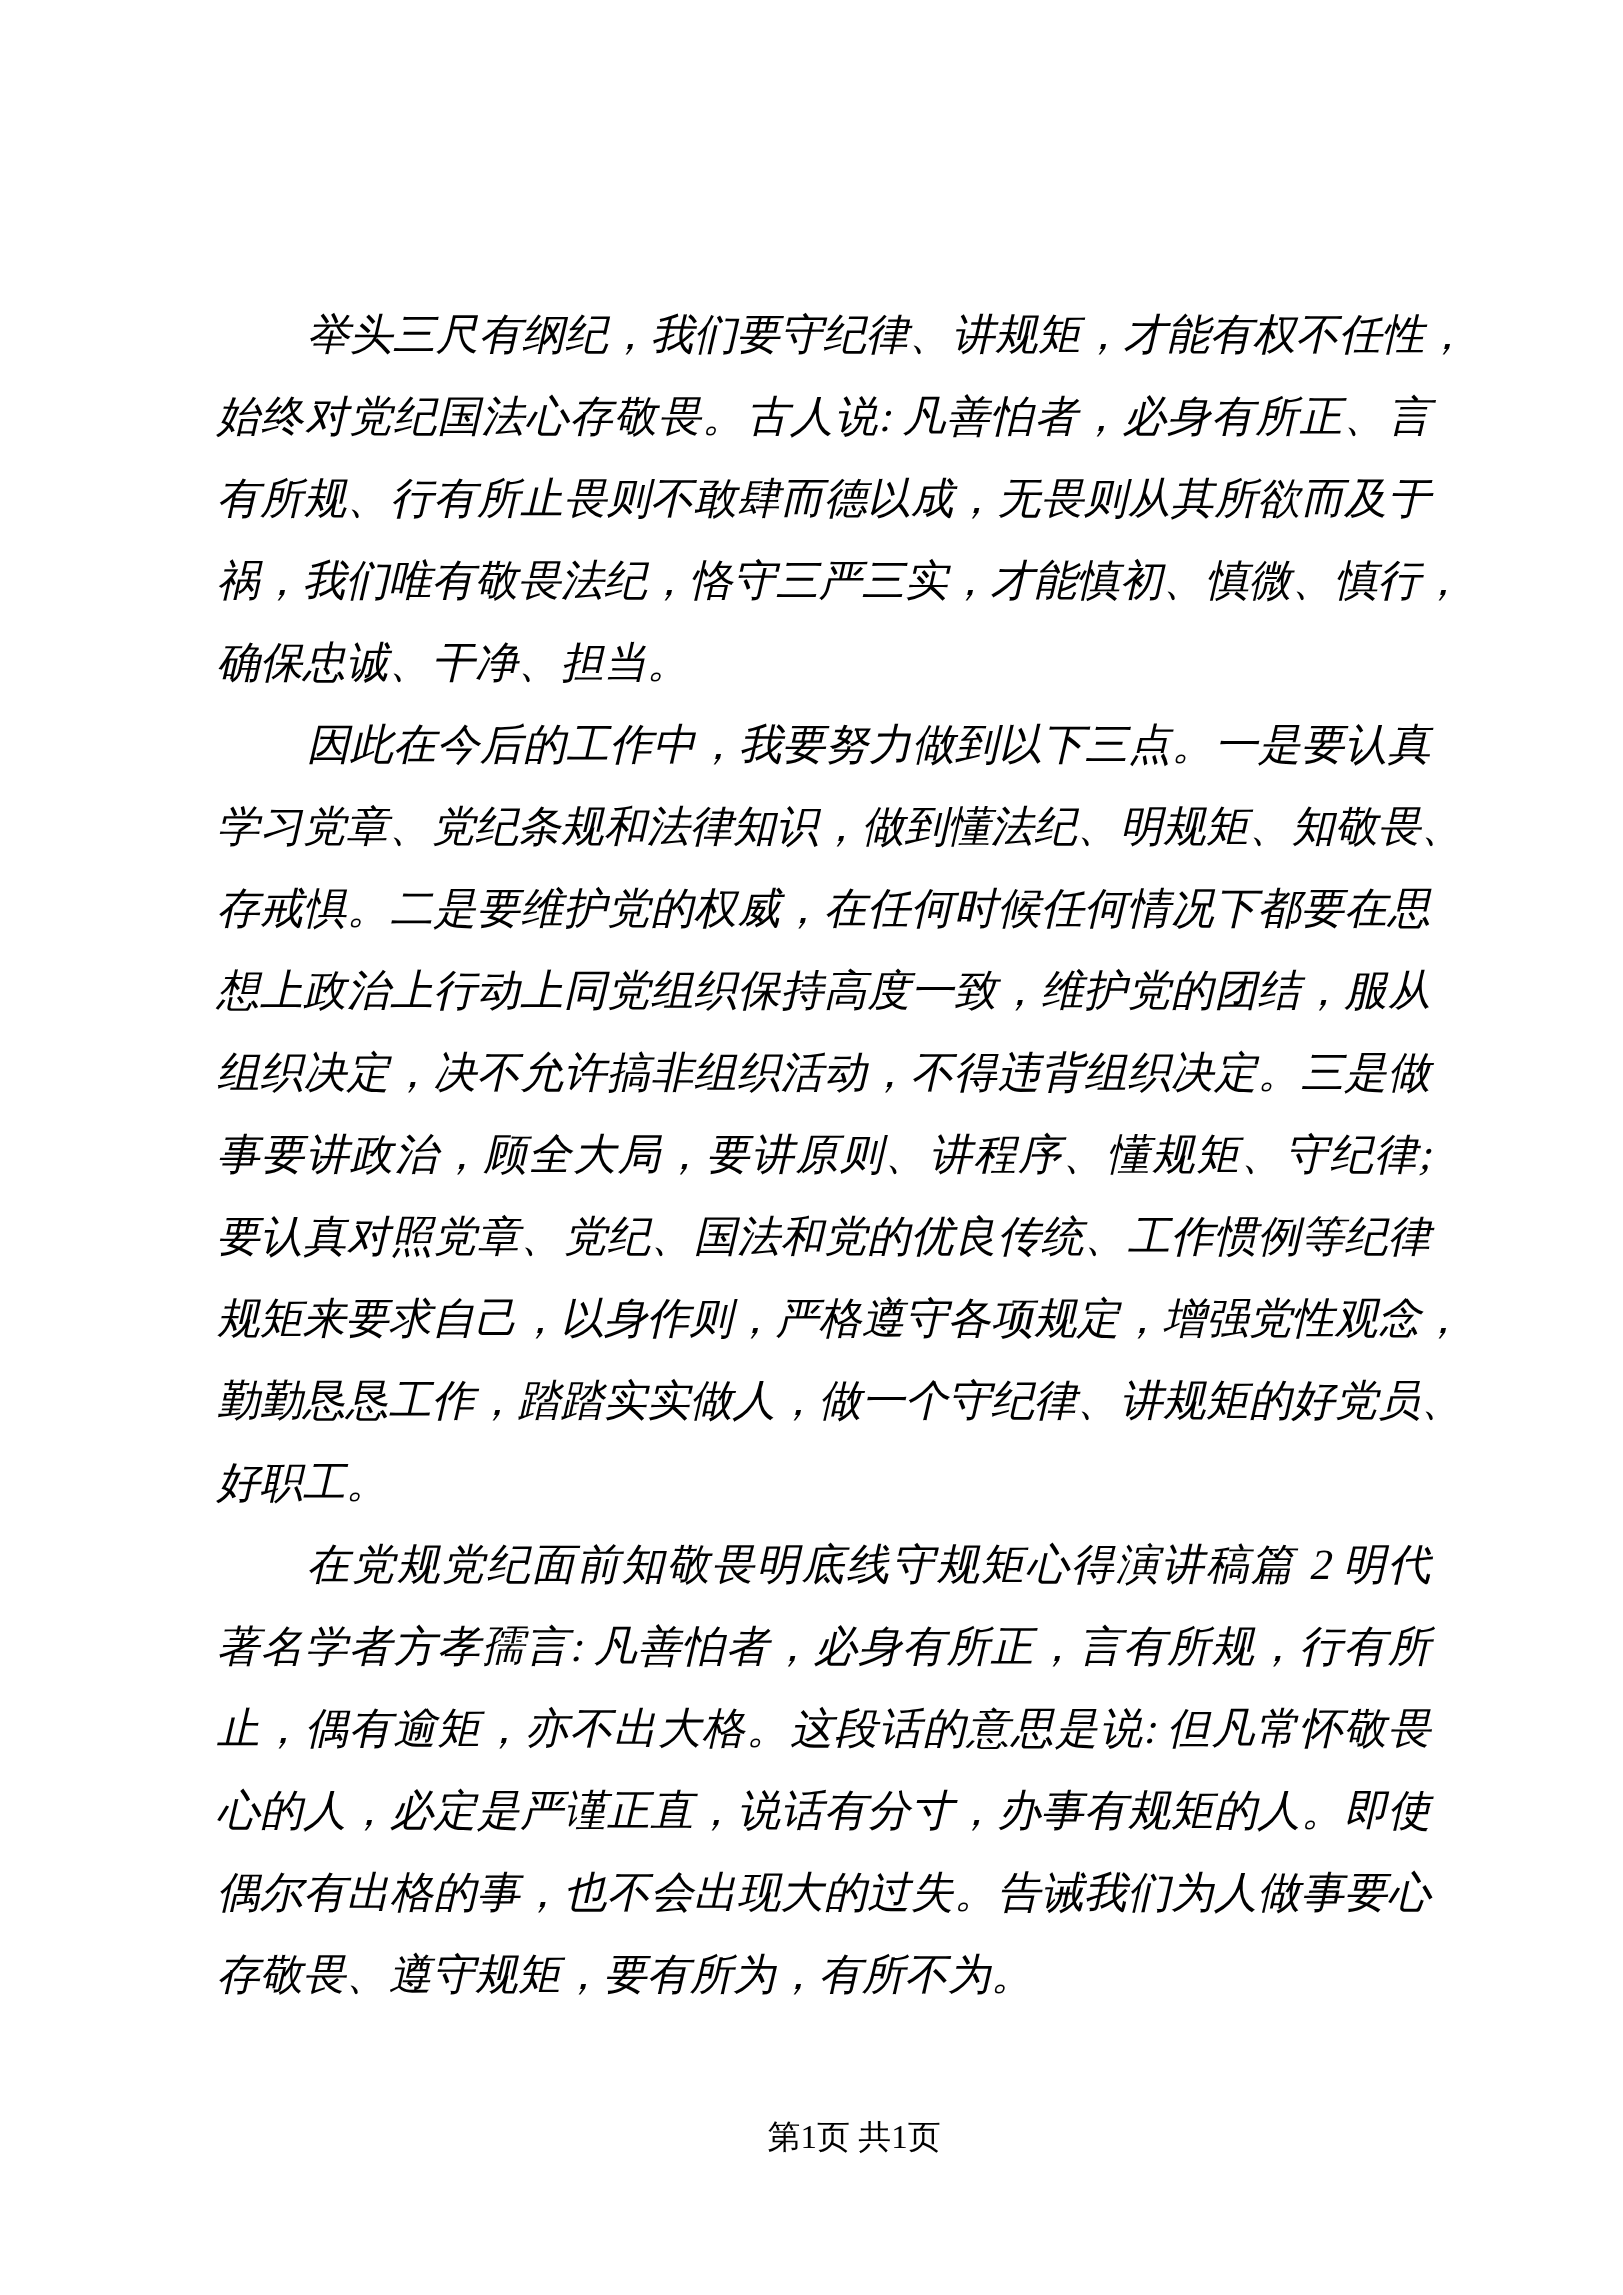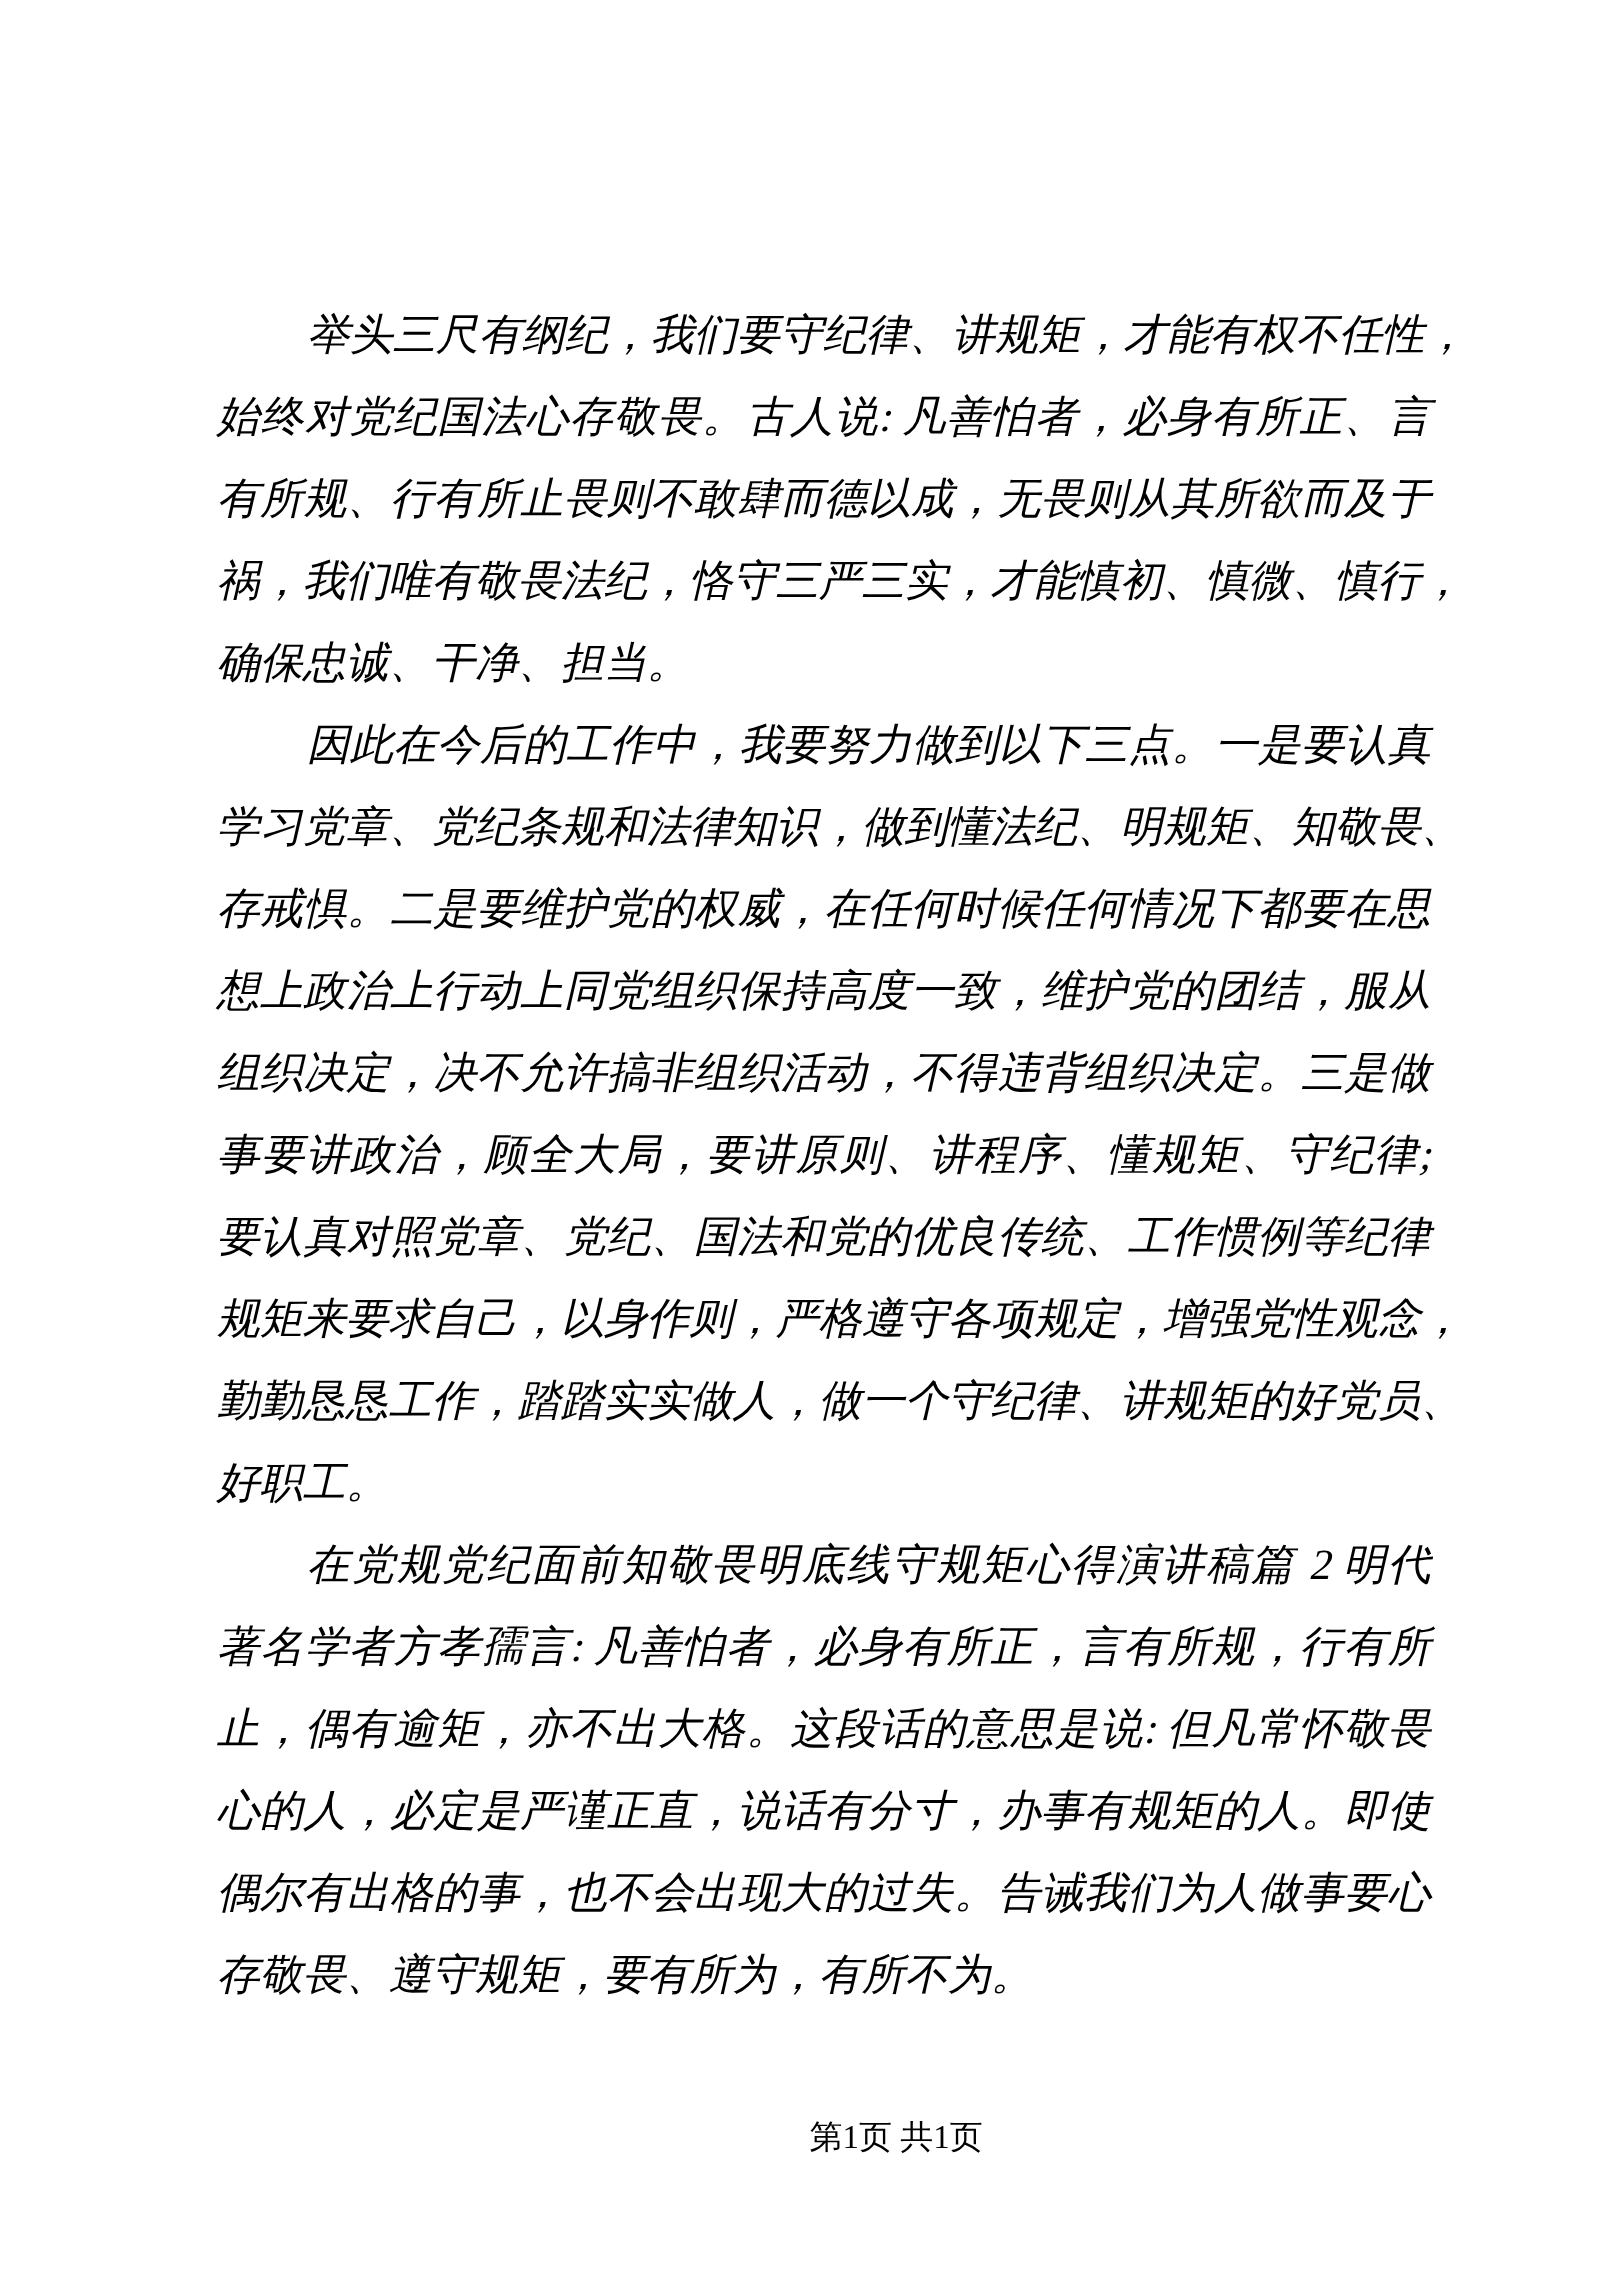--- a/index.html
+++ b/index.html
@@ -54,21 +54,20 @@
   }
   .page-footer {
     position: absolute;
     left: 854px;
     top: 2109px;
     transform: translateX(-50%);
     font-size: 33px;
     line-height: 56px;
     white-space: nowrap;
     text-align: center;
-    margin-left: 42px;
   }
 </style>
 </head>
 <body>
 
 <div class="page">
 
   <main class="body-text">
 
     <div class="para">

